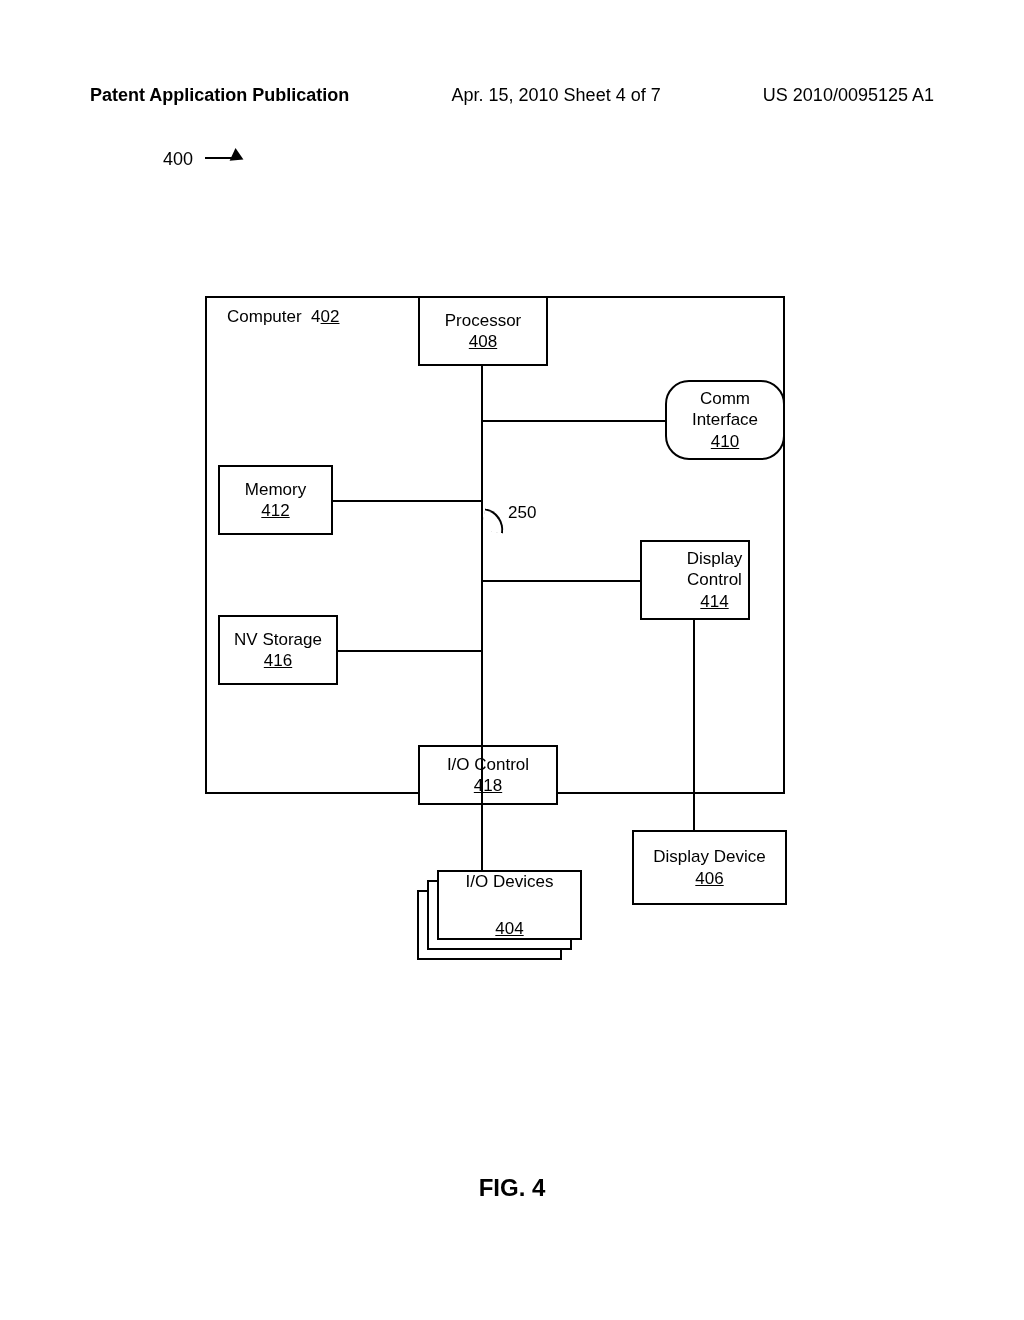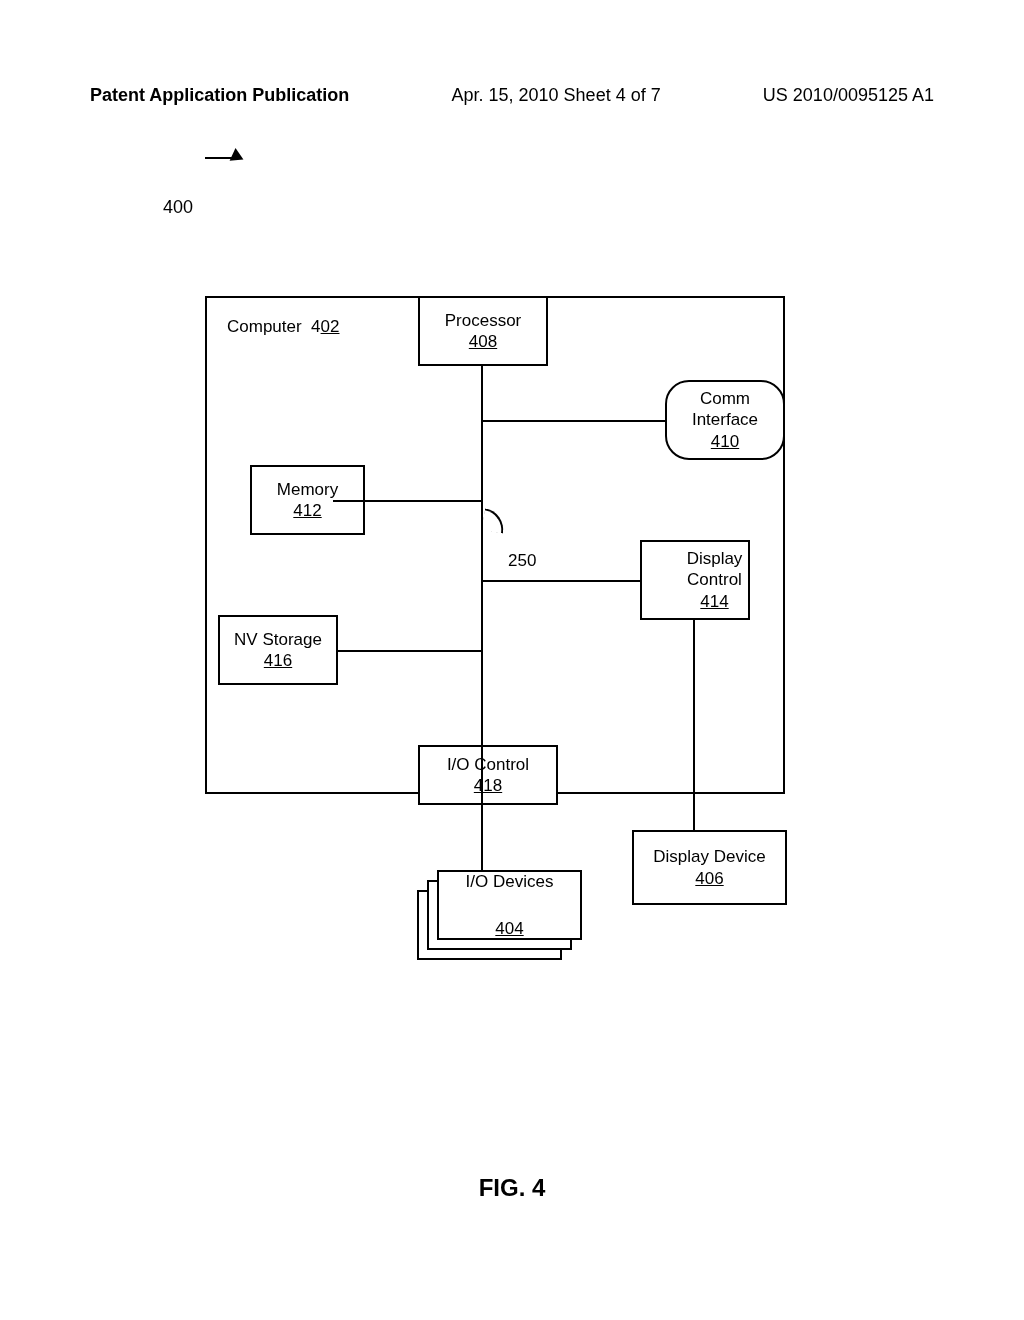--- a/index.html
+++ b/index.html
@@ -21,21 +21,20 @@
     padding: 0 90px 0 90px;
     font-size: 18px;
   }
   .header .left { font-weight: bold; }
   .header .center { }
   .header .right { }
 
   .fig-ref-label {
     position: absolute;
     font-size: 18px;
-    margin-top: 48px;
   }
   .ref400 { top: 149px; left: 163px; }
 
   .arrow {
     position: absolute;
   }
   
   .arrow-400 {
     top: 157px;
     left: 205px;
@@ -67,29 +66,29 @@
     line-height: 1.25;
   }
   .box .ref { text-decoration: underline; }
 
   
   .computer-box {
     top: 296px; left: 205px; width: 580px; height: 498px;
     text-align: left;
     align-items: flex-start;
     justify-content: flex-start;
-    padding: 18px 20px;
+    padding: 8px 20px;
   }
   .computer-label { font-size: 17px; }
   .computer-label .num-over { }
   .computer-label .num-under { text-decoration: underline; }
 
   .processor-box { top: 296px; left: 418px; width: 130px; height: 70px; }
   .comm-box     { top: 380px; left: 665px; width: 120px; height: 80px; border-radius: 24px; }
-  .memory-box   { top: 465px; left: 218px; width: 115px; height: 70px; margin-left: 32px; }
+  .memory-box   { top: 465px; left: 218px; width: 115px; height: 70px; }
   .display-ctrl-box { top: 540px; left: 640px; width: 110px; height: 80px; padding-left: 39px; }
   .nv-box       { top: 615px; left: 218px; width: 120px; height: 70px; }
   .io-ctrl-box  { top: 745px; left: 418px; width: 140px; height: 60px; }
   .display-dev-box { top: 830px; left: 632px; width: 155px; height: 75px; }
 
   
   .io-dev-back2 { top: 890px; left: 417px; width: 145px; height: 70px; border:2px solid #000; background:#fff; }
   .io-dev-back1 { top: 880px; left: 427px; width: 145px; height: 70px; border:2px solid #000; background:#fff; }
   .io-dev-box   { top: 870px; left: 437px; width: 145px; height: 70px; gap: 26px; }
 

